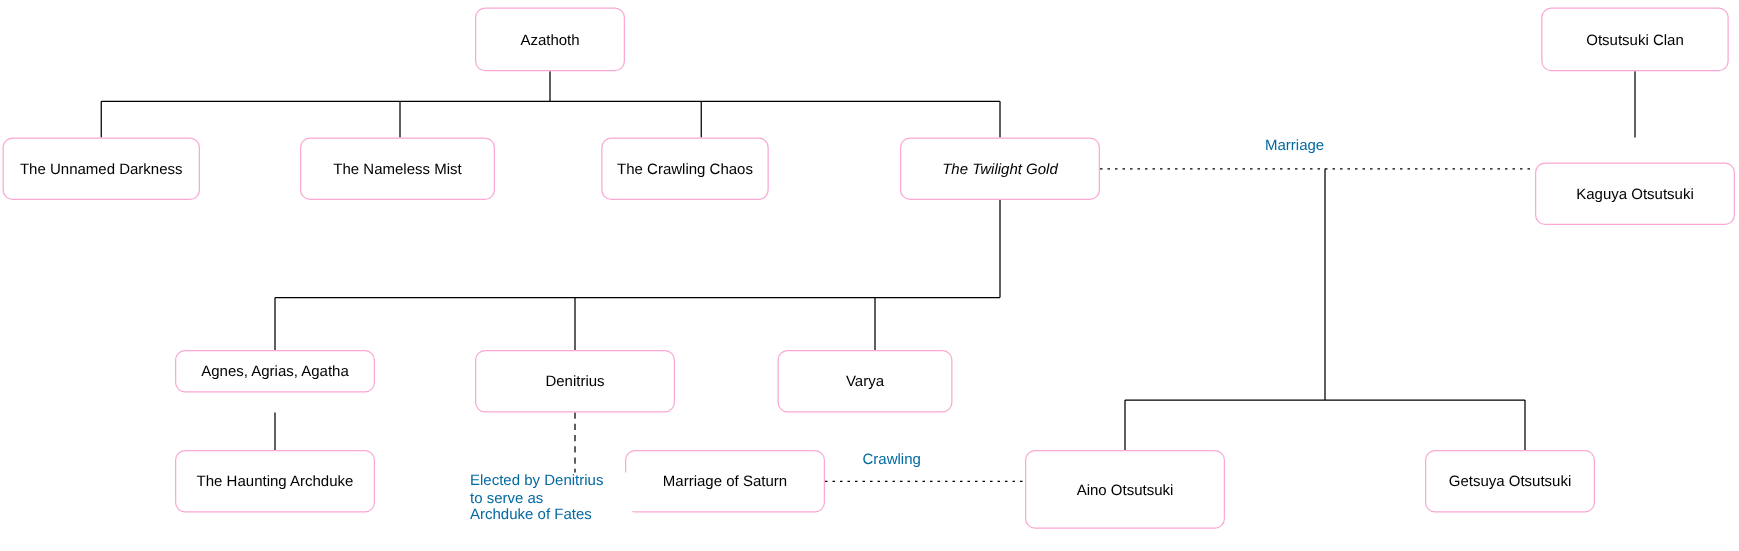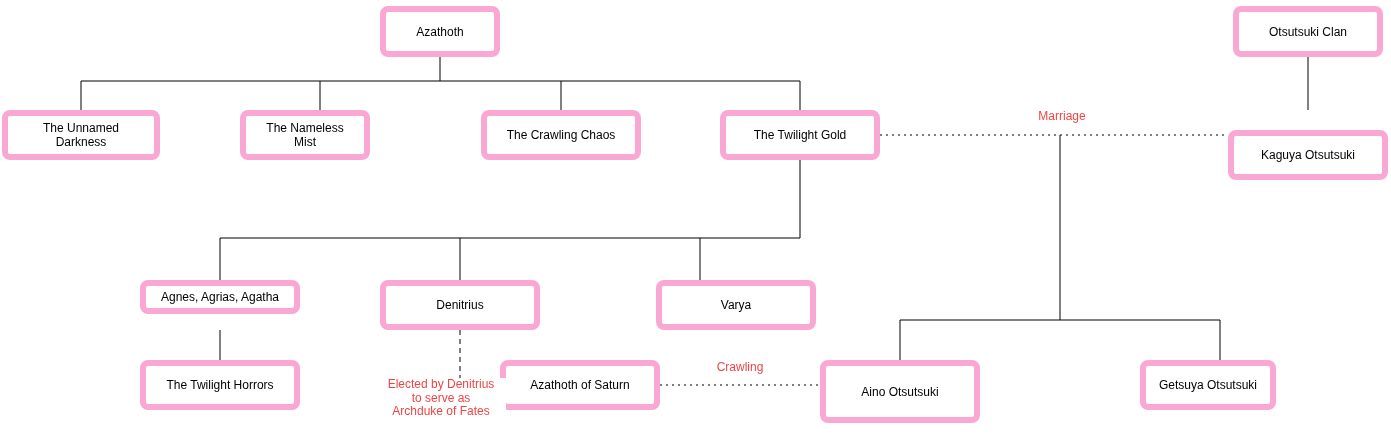--- a/index.html
+++ b/index.html
@@ -20,52 +20,51 @@
     width: 1391px; height: 441px;
   }
 
   .node {
     position: absolute;
     display: flex;
     align-items: center;
     justify-content: center;
     text-align: center;
     background: #ffffff;
-    border: 6px solid #f9a8d4;
+    border: 1px solid #f9a8d4;
     border-radius: 8px;
     font-size: 12px;
     line-height: 14px;
     color: #000000;
     padding: 4px 8px;
     cursor: default;
   }
 
   .edge-label {
     position: absolute;
     font-size: 12px;
     line-height: 13.5px;
-    color: #ef4444;
-    text-align: center;
+    color: #0369a1;
     background: #ffffff;
     white-space: pre-line;
   }
 
   
   .n-azathoth  { left: 380px;  top: 6px;   width: 120px; height: 51px; }
   .n-otsclan   { left: 1233px; top: 6px;   width: 150px; height: 51px; }
 
   .n-unnamed   { left: 2px;    top: 110px; width: 158px; height: 50px; }
-  .n-nameless  { left: 240px;  top: 110px; width: 130px; height: 50px; }
-  .n-crawling  { left: 481px;  top: 110px; width: 160px; height: 50px; }
-  .n-twilight  { left: 720px;  top: 110px; width: 160px; height: 50px; }
+  .n-nameless  { left: 240px;  top: 110px; width: 156px; height: 50px; }
+  .n-crawling  { left: 481px;  top: 110px; width: 134px; height: 50px; }
+  .n-twilight  { left: 720px;  top: 110px; width: 160px; height: 50px; font-style: italic; }
   .n-kaguya    { left: 1228px; top: 110px; width: 160px; height: 50px; margin-top: 20px; }
 
   .n-agnes     { left: 140px;  top: 280px; width: 160px; height: 34px; }
   .n-denitrius { left: 380px;  top: 280px; width: 160px; height: 50px; }
-  .n-varya     { left: 656px;  top: 280px; width: 160px; height: 50px; }
+  .n-varya     { left: 622px;  top: 280px; width: 140px; height: 50px; }
 
   .n-haunting  { left: 140px;  top: 360px; width: 160px; height: 50px; }
   .n-judaeus   { left: 500px;  top: 360px; width: 160px; height: 50px; }
   .n-aino      { left: 820px;  top: 360px; width: 160px; height: 63px; }
   .n-getsuya   { left: 1140px; top: 360px; width: 136px; height: 50px; }
 
   
   .lbl-marriage  { left: 1012px; top: 110px; width: 100px; }
   .lbl-partnered { left: 690px;  top: 361px; width: 100px; }
   .lbl-elected   { left: 376px;  top: 378px; width: 130px; }
@@ -94,22 +93,22 @@
   <div class="node n-unnamed">The Unnamed Darkness</div>
   <div class="node n-nameless">The Nameless Mist</div>
   <div class="node n-crawling">The Crawling Chaos</div>
   <div class="node n-twilight">The Twilight Gold</div>
   <div class="node n-kaguya">Kaguya Otsutsuki</div>
 
   <div class="node n-agnes">Agnes, Agrias, Agatha</div>
   <div class="node n-denitrius">Denitrius</div>
   <div class="node n-varya">Varya</div>
 
-  <div class="node n-haunting">The Twilight Horrors</div>
-  <div class="node n-judaeus">Azathoth of Saturn</div>
+  <div class="node n-haunting">The Haunting Archduke</div>
+  <div class="node n-judaeus">Marriage of Saturn</div>
   <div class="node n-aino">Aino Otsutsuki</div>
   <div class="node n-getsuya">Getsuya Otsutsuki</div>
 
   <div class="edge-label lbl-marriage">Marriage</div>
   <div class="edge-label lbl-partnered">Crawling</div>
   <div class="edge-label lbl-elected">Elected by Denitrius
 to serve as
 Archduke of Fates</div>
 
 </div>

